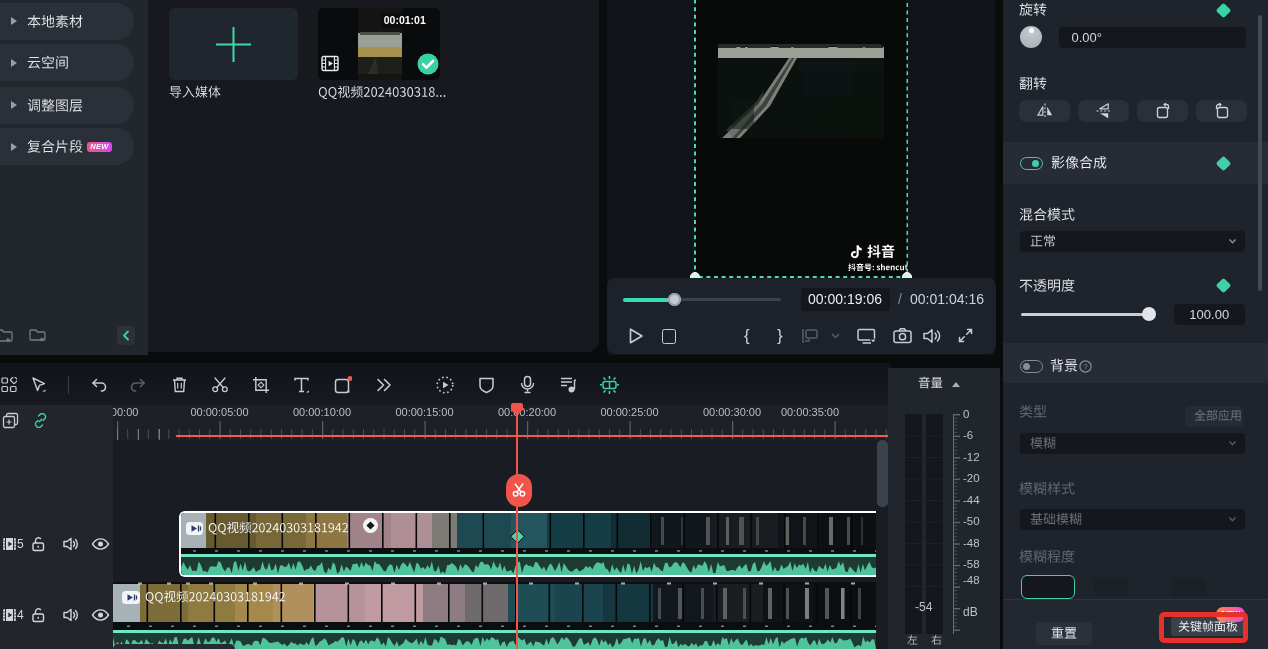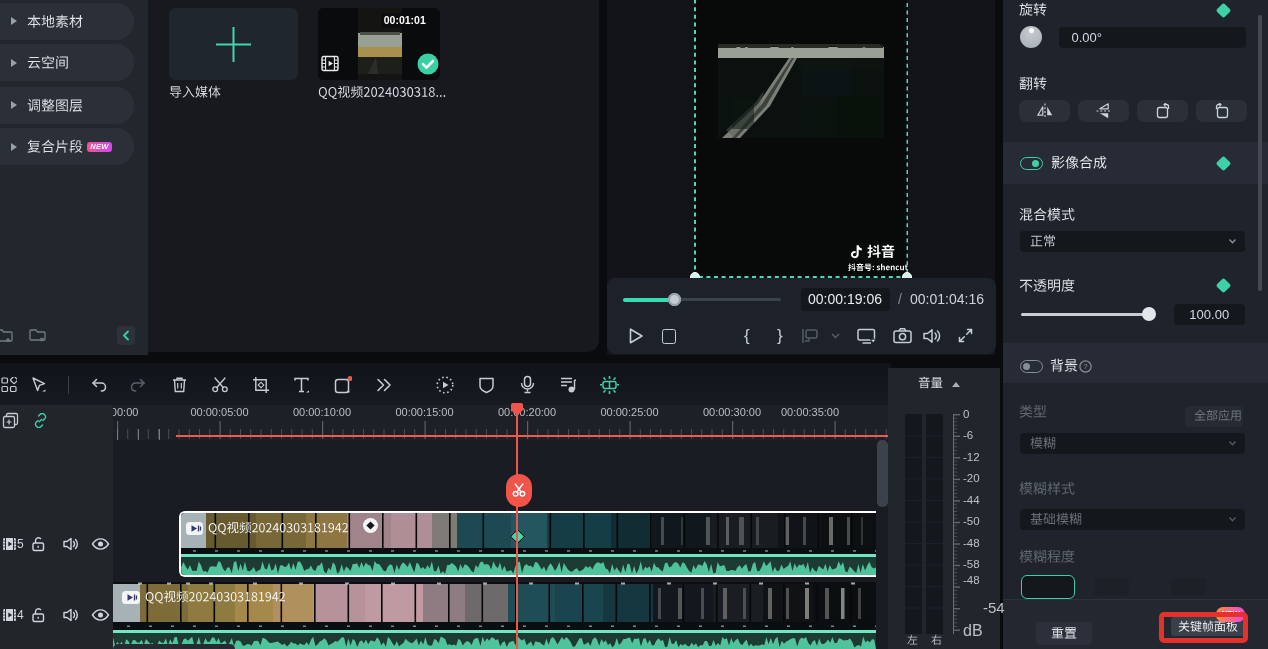--- a/index.html
+++ b/index.html
@@ -985,22 +985,22 @@
   </div>
 <div class="" style="left:963px;top:407.5px;width:30px;height:13px;color:#bcc1c8;font-size:11.5px;line-height:13px">0</div>
 <div class="" style="left:963px;top:429.05px;width:30px;height:13px;color:#bcc1c8;font-size:11.5px;line-height:13px">-6</div>
 <div class="" style="left:963px;top:450.6px;width:30px;height:13px;color:#bcc1c8;font-size:11.5px;line-height:13px">-12</div>
 <div class="" style="left:963px;top:472.15px;width:30px;height:13px;color:#bcc1c8;font-size:11.5px;line-height:13px">-20</div>
 <div class="" style="left:963px;top:493.7px;width:30px;height:13px;color:#bcc1c8;font-size:11.5px;line-height:13px">-44</div>
 <div class="" style="left:963px;top:515.25px;width:30px;height:13px;color:#bcc1c8;font-size:11.5px;line-height:13px">-50</div>
 <div class="" style="left:963px;top:536.8px;width:30px;height:13px;color:#bcc1c8;font-size:11.5px;line-height:13px">-48</div>
 <div class="" style="left:963px;top:558.35px;width:30px;height:13px;color:#bcc1c8;font-size:11.5px;line-height:13px">-58</div>
 <div class="" style="left:963px;top:574px;width:30px;height:13px;color:#bcc1c8;font-size:11.5px;line-height:13px">-48</div>
-<div class="" style="left:983px;top:601.45px;width:30px;height:13px;color:#bcc1c8;font-size:15px;line-height:13px">-54</div>
-<div class="" style="left:963px;top:624px;width:30px;height:13px;color:#bcc1c8;font-size:16px;line-height:13px">dB</div>
+<div class="" style="left:915px;top:601.45px;width:30px;height:13px;color:#bcc1c8;font-size:12px;line-height:13px">-54</div>
+<div class="" style="left:963px;top:606px;width:30px;height:13px;color:#bcc1c8;font-size:12px;line-height:13px">dB</div>
 <div style="position:absolute;left:907px;top:634px;">
     <svg width="13.0" height="12.3" viewBox="0 -9.90 13.0 12.3" style="display:block;overflow:visible">
       <path d="M4.1 -9.2C4 -8.6 3.8 -7.9 3.7 -7.2H0.7V-6.5H3.5C2.9 -4.1 1.9 -1.9 0.3 -0.4C0.5 -0.3 0.7 0 0.9 0.2C2.2 -1 3 -2.6 3.7 -4.3V-3.6H6.2V-0.2H2.6V0.6H10.4V-0.2H7V-3.6H9.9V-4.3H3.7C4 -5 4.2 -5.7 4.4 -6.5H10.2V-7.2H4.6C4.7 -7.9 4.8 -8.5 4.9 -9.1Z" fill="#bcc1c8"></path>
     </svg>
   </div>
 <div style="position:absolute;left:931px;top:634px;">
     <svg width="13.0" height="12.3" viewBox="0 -9.90 13.0 12.3" style="display:block;overflow:visible">
       <path d="M4.5 -9.2C4.4 -8.6 4.2 -7.9 4 -7.2H0.7V-6.4H3.7C3 -4.6 1.9 -3 0.3 -1.9C0.5 -1.8 0.8 -1.5 0.9 -1.3C1.7 -1.9 2.4 -2.6 2.9 -3.3V0.9H3.8V0.3H8.7V0.8H9.5V-4.2H3.6C3.9 -4.9 4.3 -5.6 4.6 -6.4H10.3V-7.2H4.9C5.1 -7.8 5.2 -8.4 5.4 -9.1ZM3.8 -0.5V-3.4H8.7V-0.5Z" fill="#bcc1c8"></path>
     </svg>
   </div>

